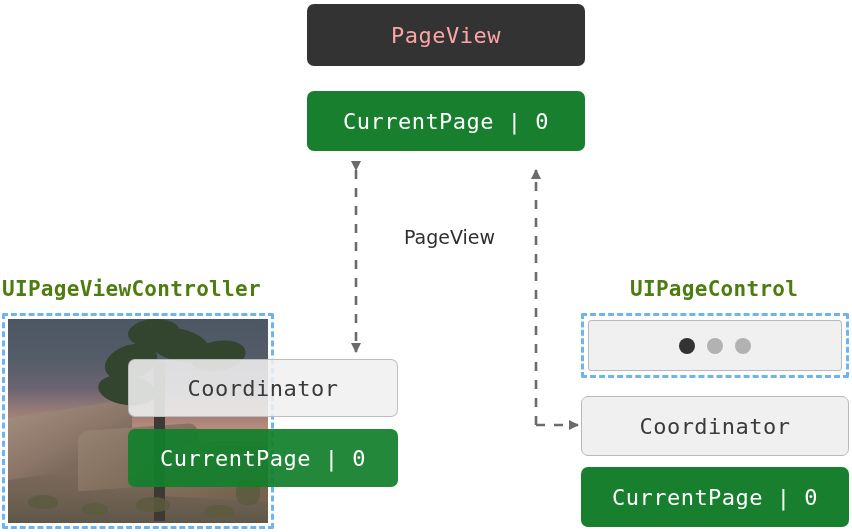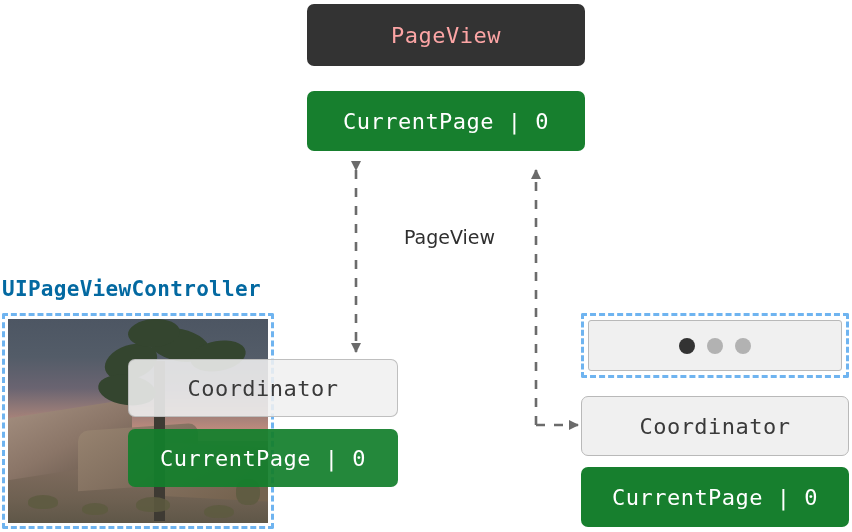--- a/index.html
+++ b/index.html
@@ -57,21 +57,21 @@
     color: #3a3a3a;
     font-size: 22px;
   }
 
   
   .section-title {
     position: absolute;
     font-family: "DejaVu Sans Mono", monospace;
     font-weight: bold;
     font-size: 21px;
-    color: #0369a1;
+    color: #4d7c0f;
     letter-spacing: 0.3px;
     white-space: nowrap;
   }
 
   
   .dashed-frame {
     position: absolute;
     box-sizing: border-box;
     border: 3px dashed #6fb4f0;
     border-radius: 2px;
@@ -236,20 +236,21 @@
   </div>
 
   <div class="box box-grey-translucent" style="left:128px; top:359px; width:270px; height:58px;">
     <span>Coordinator</span>
   </div>
 
   <div class="box box-green-translucent" style="left:128px; top:429px; width:270px; height:58px;">
     <span>CurrentPage | 0</span>
   </div>
 
+  <div class="section-title" style="left:630px; top:277px;">UIPageControl</div>
 
   <div class="dashed-frame" style="left:581px; top:313px; width:268px; height:65px;"></div>
 
   <div class="box box-grey" style="left:588px; top:320px; width:254px; height:51px; border-radius:3px;">
     <div class="dots">
       <span class="dot dot-active"></span>
       <span class="dot dot-inactive"></span>
       <span class="dot dot-inactive"></span>
     </div>
   </div>

